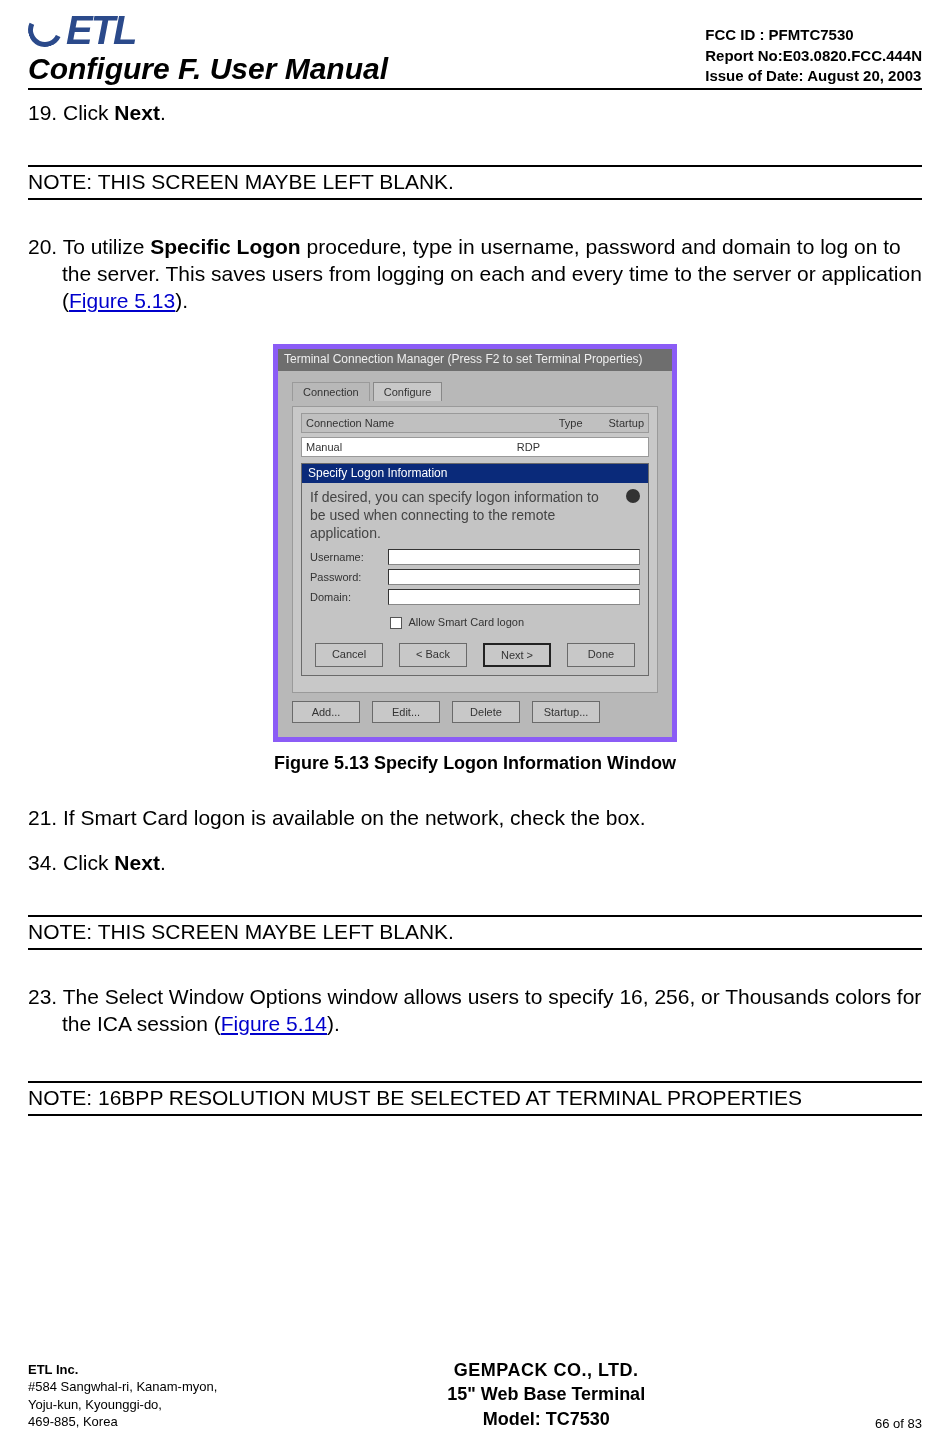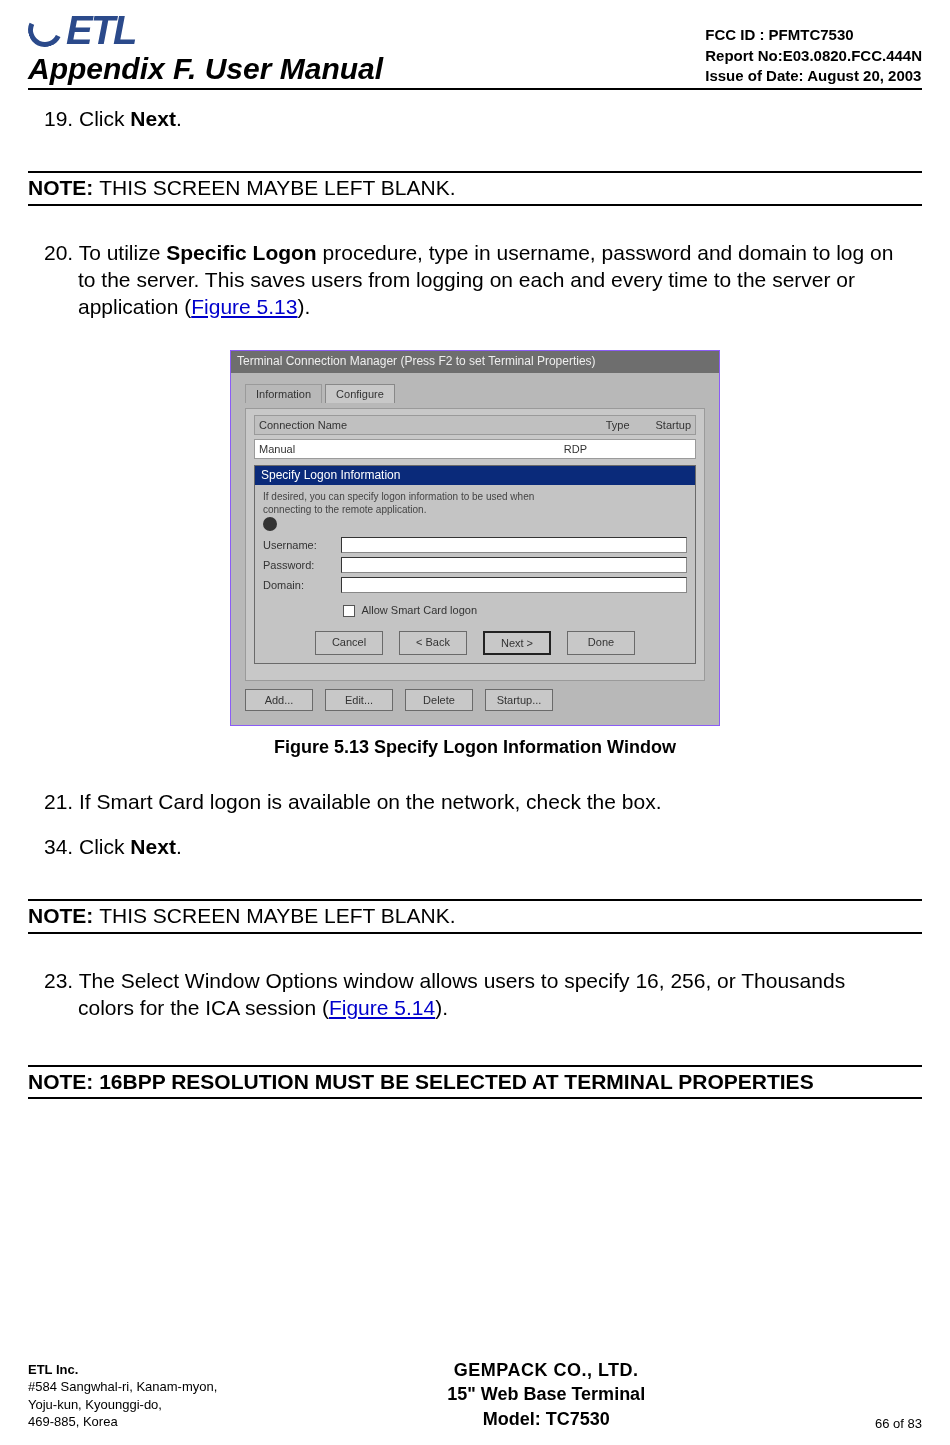--- a/index.html
+++ b/index.html
@@ -49,45 +49,45 @@
       font-style: italic;
       font-size: 30px;
     }
     .header-right {
       font-size: 15px;
       font-weight: bold;
       text-align: left;
       line-height: 1.35;
     }
     .body-text { margin-top: 10px; line-height: 1.28; }
-    .step-line { text-indent: 0; margin: 16px; }
+    .step-line { text-indent: 0; margin: 0; }
     .hang { padding-left: 34px; text-indent: -34px; }
     .note-box {
       border-top: 2px solid #000;
       border-bottom: 2px solid #000;
       font-weight: bold;
       padding: 2px 0;
       margin: 38px 0 34px 0;
     }
-    .note-label { font-weight: bold; }
+    .note-label { font-weight: normal; }
     .note-text { font-weight: normal; }
     .link { color: #0000cc; text-decoration: underline; }
     .figure-caption {
       text-align: center;
       font-weight: bold;
       font-size: 18px;
       margin-top: 10px;
     }
     .figure-wrap { text-align: center; margin: 30px 0 12px 0; }
     
     .fig {
       display: inline-block;
-      width: 490px;
+      width: 404px;
       background: #b8b8b8;
-      border: 1px solid #8b5cf6;
+      border: 5px solid #8b5cf6;
       text-align: left;
       font-size: 11px;
       color: #333;
     }
     .fig-titlebar { background: #6e6e6e; color: #eee; padding: 3px 6px; font-size: 12px; }
     .fig-inner { padding: 10px 14px 14px 14px; }
     .fig-tabs { margin-bottom: 6px; }
     .fig-tab {
       display: inline-block;
       border: 1px solid #888;
@@ -114,21 +114,21 @@
       background: #fff; border: 1px solid #9a9a9a;
       padding: 2px 4px; margin-bottom: 6px;
     }
     .fig-dialog {
       background: #c4c4c4;
       border: 1px solid #6a6a6a;
       margin-bottom: 8px;
     }
     .fig-dlg-title { background: #0a2a7a; color: #fff; padding: 2px 6px; font-size: 12px; }
     .fig-dlg-body { padding: 6px 8px; }
-    .fig-dlg-desc { font-size: 10px; color: #444; margin-bottom: 6px; display:flex; justify-content:space-between; align-items:flex-start;flex-direction:column; }
+    .fig-dlg-desc { font-size: 14px; color: #444; margin-bottom: 6px; display:flex; justify-content:space-between; align-items:flex-start; }
     .fig-row { display: flex; align-items: center; margin: 4px 0; gap: 8px; }
     .fig-row label { width: 70px; font-size: 11px; }
     .fig-input { flex: 1; height: 16px; background: #fff; border: 1px inset #888; }
     .fig-chk-row { margin: 10px 0 8px 80px; font-size: 11px; }
     .fig-chkbox { display: inline-block; width: 12px; height: 12px; background: #fff; border: 1px solid #555; vertical-align: middle; margin-right: 4px; }
     .fig-btnrow { display: flex; gap: 16px; justify-content: center; padding: 6px 0 2px 0; }
     .fig-btn {
       display: inline-block; min-width: 68px; text-align: center;
       background: #c8c8c8; border: 1px solid #6a6a6a;
       padding: 3px 8px; font-size: 11px;
@@ -156,21 +156,21 @@
   </style>
 </head>
 <body>
 
 <div class="header-row">
   <div class="header-left">
     <div class="logo">
       <span class="logo-swoosh"></span>
       <span>ETL</span>
     </div>
-    <div class="appendix-title">Appendix F. User Manual</div>
+    <div class="appendix-title">Configure F. User Manual</div>
   </div>
   <div class="header-right">
     <div>FCC ID : PFMTC7530</div>
     <div>Report No:E03.0820.FCC.444N</div>
     <div>Issue of Date: August 20, 2003</div>
   </div>
 </div>
 
 <div class="body-text">
   <p class="step-line hang">
@@ -183,21 +183,21 @@
 
   <p class="step-line hang">
     <span>20. To utilize </span><span class="bold">Specific Logon</span><span> procedure, type in username, password and domain to log on to the server.  This saves users from logging on each and every time to the server or application (</span><a class="link" href="#">Figure 5.13</a><span>).</span>
   </p>
 
   <div class="figure-wrap">
     <div class="fig">
       <div class="fig-titlebar">Terminal Connection Manager  (Press F2 to set Terminal Properties)</div>
       <div class="fig-inner">
         <div class="fig-tabs">
-          <span class="fig-tab inactive">Information</span>
+          <span class="fig-tab inactive">Connection</span>
           <span class="fig-tab">Configure</span>
         </div>
         <div class="fig-panel">
           <div class="fig-listhdr">
             <span>Connection Name</span>
             <span style="display:flex;gap:26px;">
               <span>Type</span>
               <span>Startup</span>
             </span>
           </div>

